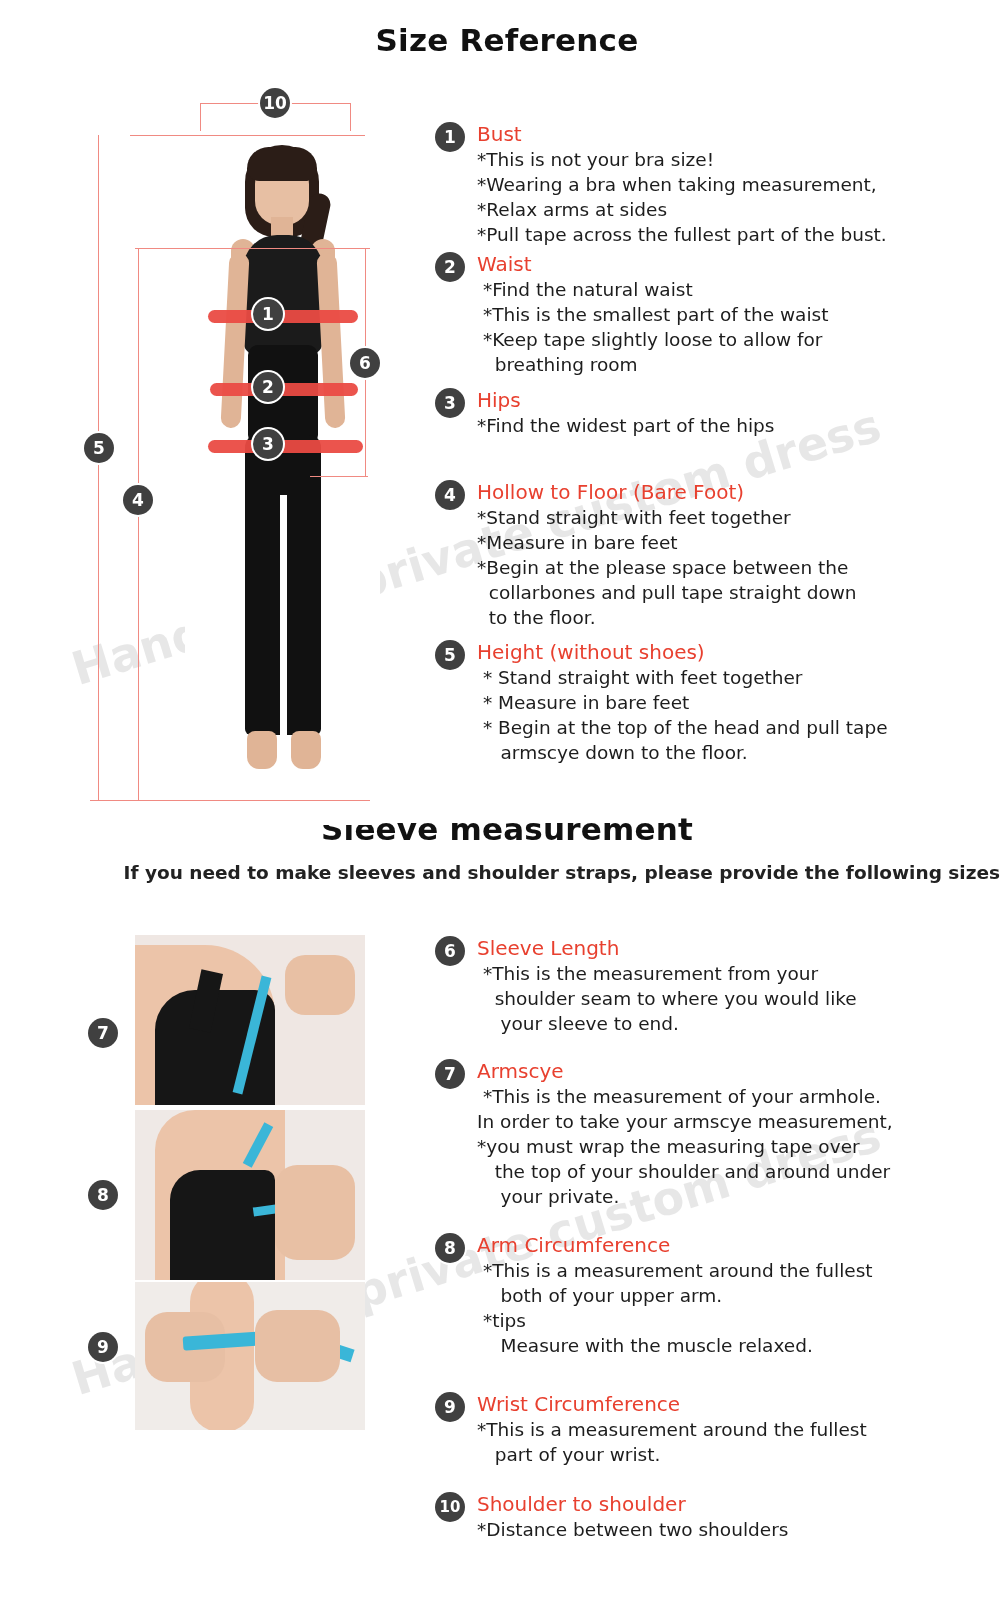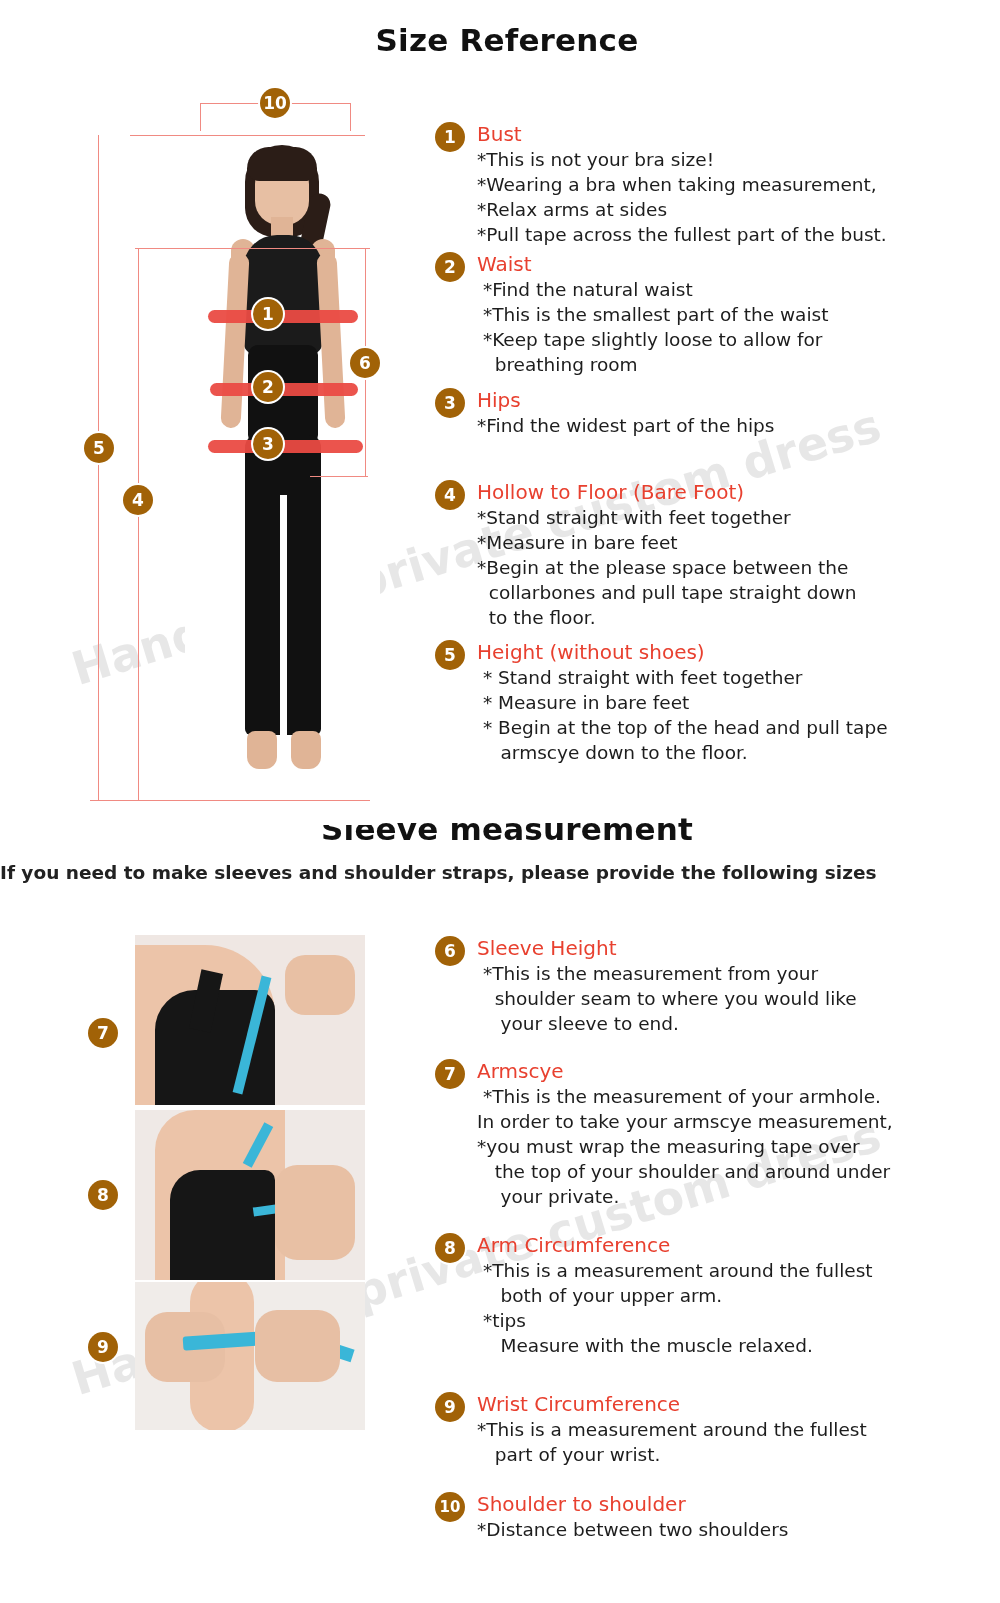--- a/index.html
+++ b/index.html
@@ -30,21 +30,21 @@
     letter-spacing: 0.2px;
     padding-left: 7px;
   }
   #title-size-reference { position: absolute; left: 0; top: 22px; width: 1000px; }
   #title-sleeve { position: absolute; left: 0; top: 811px; width: 1000px; }
   .subtitle {
     position: absolute;
     left: 0;
     top: 862px;
     width: 1000px;
-    text-align: left;
+    text-align: right;
     font-size: 18.5px;
     font-weight: bold;
     color: #222;
   }
 
   
   .watermark {
     position: absolute;
     color: rgba(120,120,120,0.18);
     font-size: 46px;
@@ -107,21 +107,21 @@
     border-radius: 7px;
     opacity: 0.95;
   }
 
   
   .badge {
     position: absolute;
     width: 30px;
     height: 30px;
     border-radius: 50%;
-    background: #a16207;
+    background: #404040;
     color: #ffffff;
     font-size: 17px;
     font-weight: bold;
     display: flex;
     align-items: center;
     justify-content: center;
     line-height: 1;
     box-shadow: 0 0 0 2px #ffffff;
   }
   .badge.small-text { font-size: 15px; }
@@ -312,21 +312,21 @@
     <div class="sp" id="p3-arm"></div>
     <div class="sp" id="p3-hand-l"></div>
     <div class="sp" id="p3-tape"></div>
     <div class="sp" id="p3-tape-tail"></div>
     <div class="sp" id="p3-hand-r"></div>
   </div>
   <div class="badge" style="left:88px; top:1332px;">9</div>
 
   <div class="info-block" style="left:435px; top:936px;">
     <div class="badge">6</div>
-    <div class="info-head">Sleeve Height</div>
+    <div class="info-head">Sleeve Length</div>
     <div class="info-line"> *This is the measurement from your</div>
     <div class="info-line">   shoulder seam to where you would like</div>
     <div class="info-line">    your sleeve to end.</div>
   </div>
 
   <div class="info-block" style="left:435px; top:1059px;">
     <div class="badge">7</div>
     <div class="info-head">Armscye</div>
     <div class="info-line"> *This is the measurement of your armhole.</div>
     <div class="info-line">In order to take your armscye measurement,</div>

